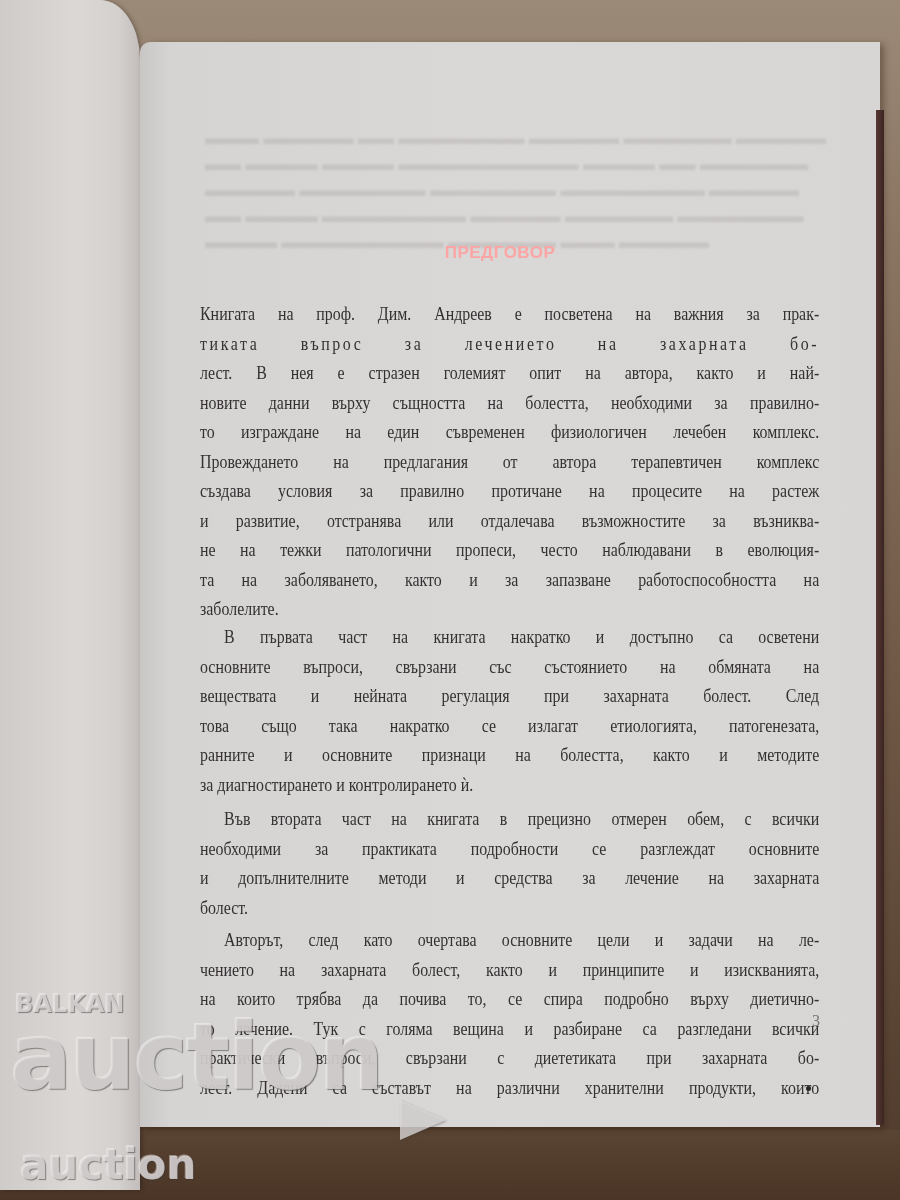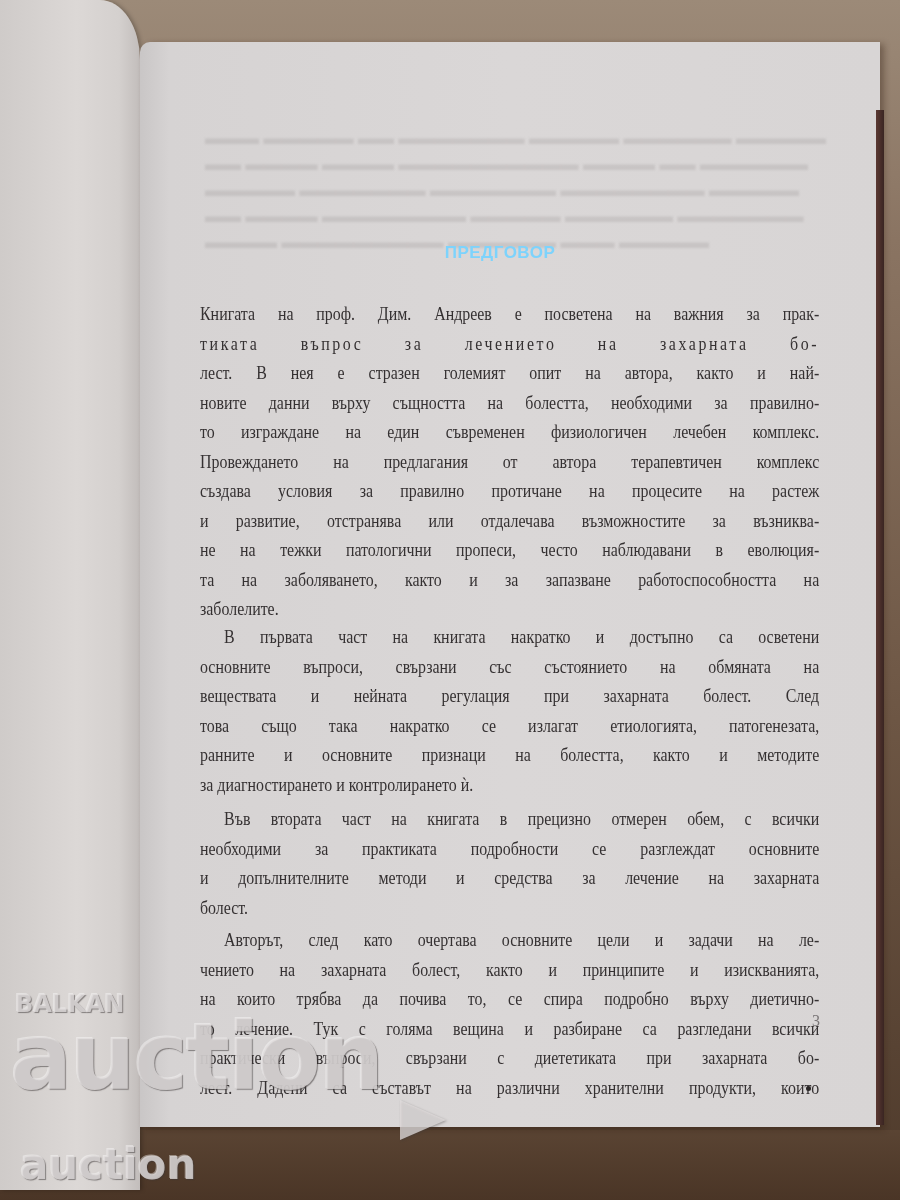--- a/index.html
+++ b/index.html
@@ -35,21 +35,21 @@
     .bleed {
       position: absolute; left: 205px; top: 125px; width: 625px;
       color: rgba(120,115,118,0.18); font-size: 18px; line-height: 26px;
       filter: blur(1.2px);
     }
     .bleed div { height: 26px; }
     .heading {
       position: absolute; left: 150px; width: 700px; top: 243px;
       text-align: center; font-family: "Liberation Sans", sans-serif;
       font-weight: bold; font-size: 17px; letter-spacing: 0.5px;
-      color: #7dd3fc;
+      color: #fca5a5;
     }
     .text {
       position: absolute; left: 200px; width: 620px;
       color: #353132; font-size: 18.5px;
       font-family: "Liberation Serif", serif;
       transform: scaleX(0.86); transform-origin: left top;
     }
     .text .line {
       white-space: nowrap; height: 29.5px; line-height: 29.5px;
       text-align: justify; text-align-last: justify; width: 720px;

